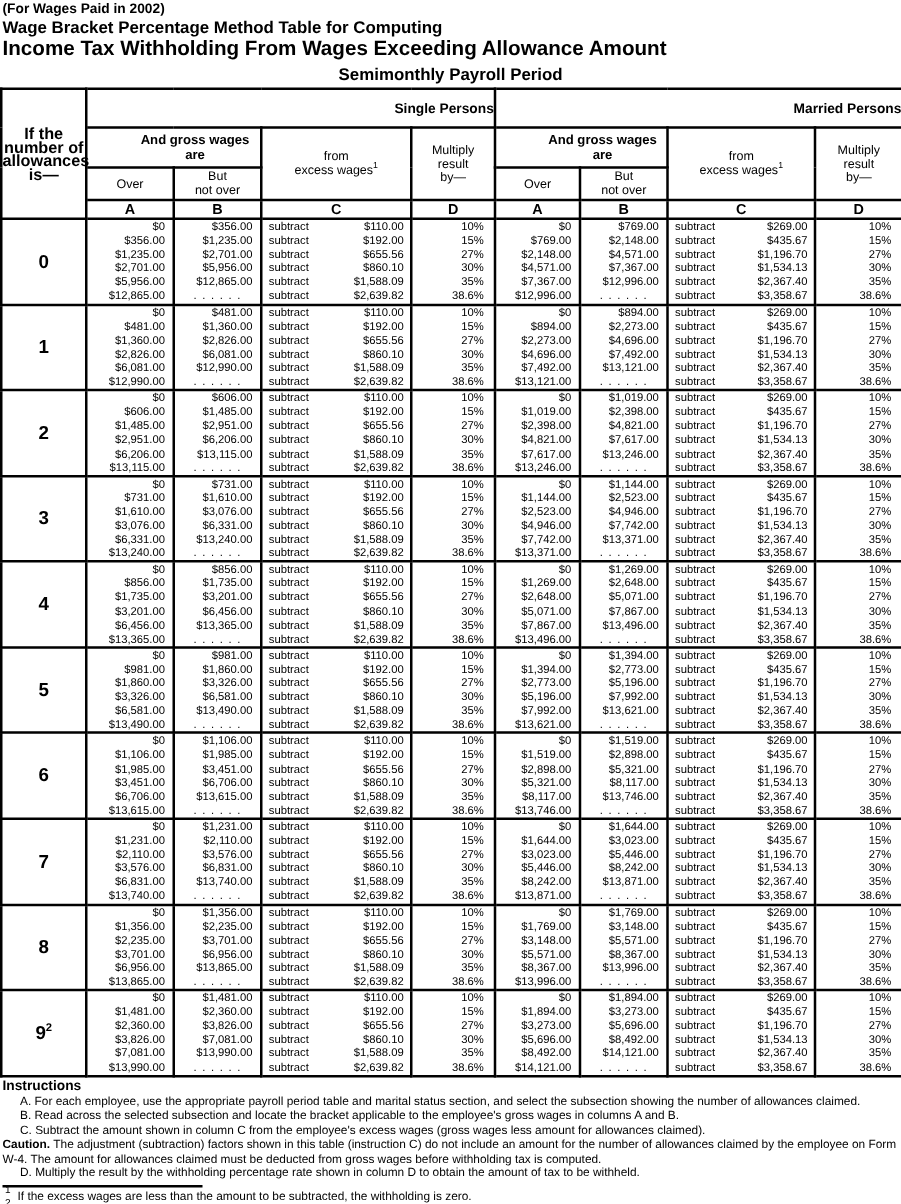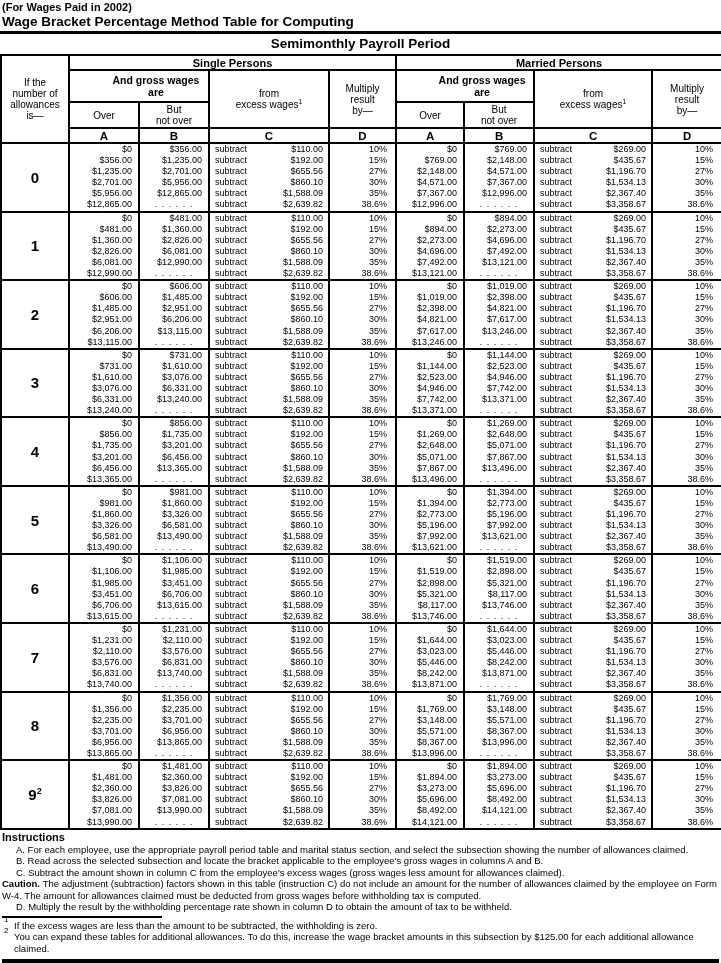--- a/index.html
+++ b/index.html
@@ -28,22 +28,22 @@
   col.c-sover  { width: 70px; }
   col.c-snot   { width: 70px; }
   col.c-ssub   { width: 120px; }
   col.c-srate  { width: 67px; }
   col.c-mover  { width: 68px; }
   col.c-mnot   { width: 70px; }
   col.c-msub   { width: 118px; }
   col.c-mrate  { width: 70px; }
 
   thead th { font-weight: bold; text-align: center; }
-  .group-h { font-size: 11px; height: 15px; }
-  .allow-h { font-size: 10px; font-weight: normal; white-space: pre-line; line-height: 11px; }
+  .group-h { font-size: 11px; height: 31px; text-align: right; }
+  .allow-h { font-size: 13px; font-weight: bold; white-space: pre-line; line-height: 11px; }
   .gross-h { font-size: 10.5px; height: 32px; padding-left: 34px; }
   .c-h, .d-h { font-size: 10px; font-weight: normal; white-space: pre-line; line-height: 11px; }
   .over-h { font-size: 10px; font-weight: normal; white-space: pre-line; line-height: 11px; height: 26px; }
   .letter-h { font-size: 11.5px; height: 15px; }
   sup { font-size: 7px; vertical-align: super; line-height: 0; }
 
   tbody td { font-size: 9px; line-height: 11.1px; vertical-align: middle; }
   tbody tr { height: 68px; }
   td.allow { text-align: center; font-size: 15px; font-weight: bold; }
   td.allow sup { font-size: 9px; }
@@ -66,20 +66,21 @@
   .botbar { height: 4px; background: #000; margin-top: auto; }
 </style>
 </head>
 <body>
 
 <div class="page">
 
   <div class="tophdr">
     <div class="hdr1">(For Wages Paid in 2002)</div>
     <div class="hdr2">Wage Bracket Percentage Method Table for Computing</div>
+    <div class="hdr3">Income Tax Withholding From Wages Exceeding Allowance Amount</div>
   </div>
   <div class="heavyrule"></div>
   <div class="subtitle">Semimonthly Payroll Period</div>
 
   <table>
     <colgroup>
       <col class="c-allow">
         <col class="c-sover">
         <col class="c-snot">
         <col class="c-ssub">

